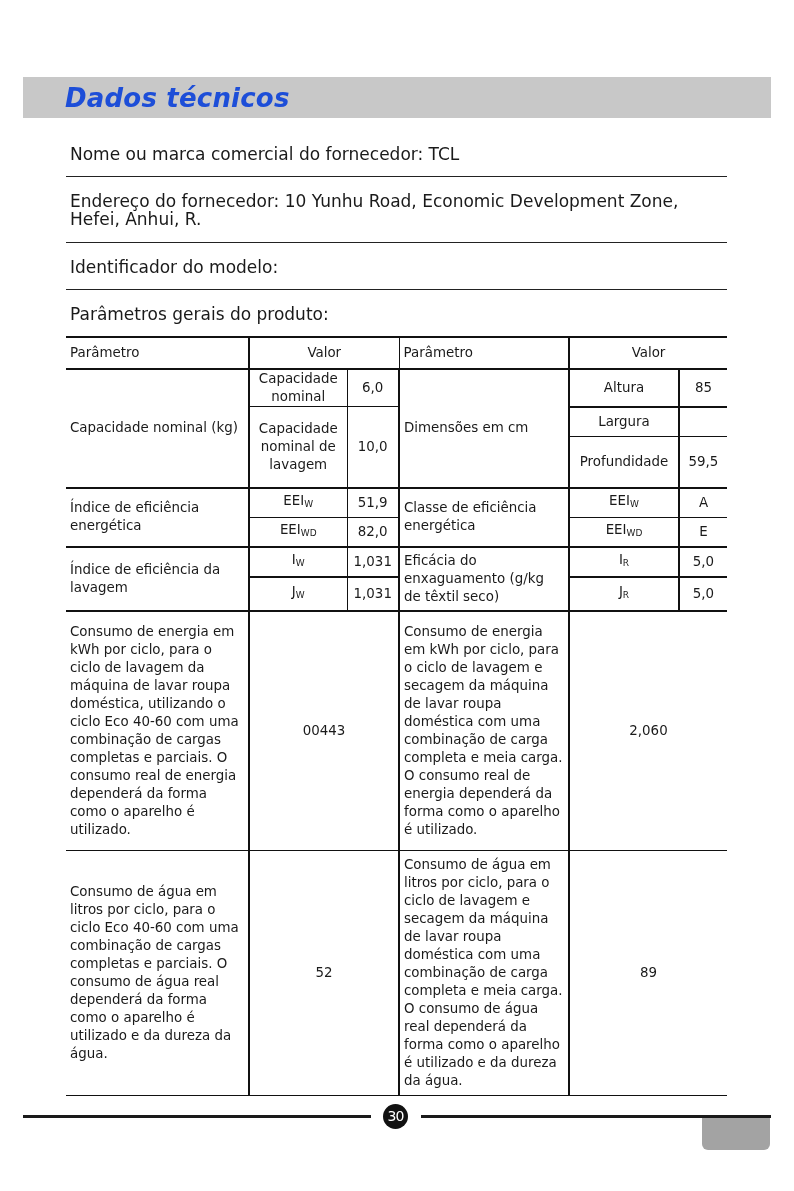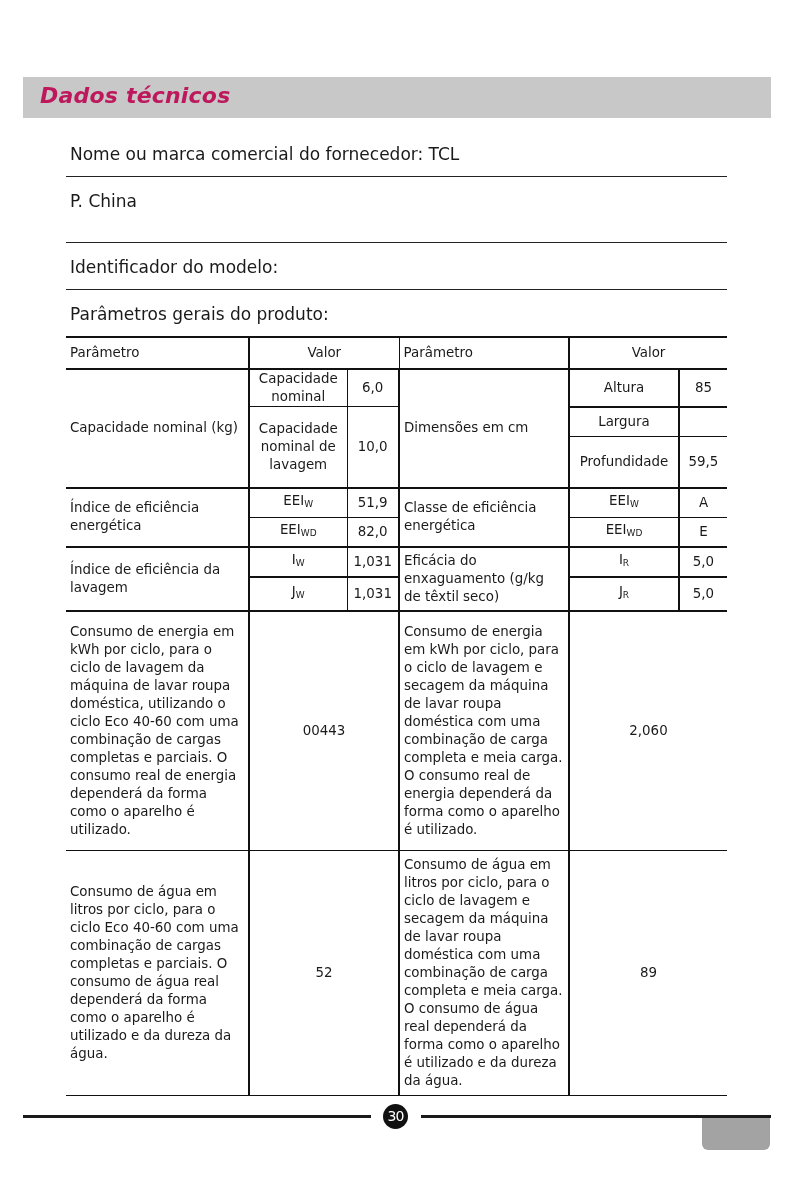--- a/index.html
+++ b/index.html
@@ -1,22 +1,22 @@
 <!DOCTYPE html>
 <html><head>
 <meta charset="utf-8">
 <style>
   html, body { margin:0; padding:0; background:#ffffff; }
   body { width:794px; height:1191px; position:relative; overflow:hidden;
          font-family:"DejaVu Sans", sans-serif; color:#1a1a1a; }
   .title-bar { position:absolute; left:23px; top:77px; width:748px; height:41px;
                background:#c8c8c8; }
-  .title-bar h1 { margin:0; position:absolute; left:17px; top:6px;
+  .title-bar h1 { margin:0; position:absolute; left:42px; top:6px;
                   font-family:"DejaVu Sans", sans-serif; font-weight:bold; font-style:italic;
-                  font-size:22px; color:#be185d; letter-spacing:0.2px; }
+                  font-size:26px; color:#1d4ed8; letter-spacing:0.2px; }
   .info { position:absolute; left:66px; width:660px; font-size:17px; line-height:18px; }
   .info .txt { padding-left:4px; }
   .hr { position:absolute; left:66px; width:661px; height:1px; background:#222; }
   table.spec { position:absolute; left:66px; top:336px; width:661px;
                border-collapse:collapse; font-size:13.4px; line-height:18px; table-layout:fixed; }
   table.spec td { border:1px solid #111; padding:0 4px; vertical-align:middle; }
   table.spec td.l { text-align:left; }
   table.spec td.c { text-align:center; }
   table.spec td.first { border-left:none; }
   table.spec td.last { border-right:none; }
@@ -37,21 +37,21 @@
 <div class="title-bar">
   <h1>Dados técnicos</h1>
 </div>
 
 <div class="info" style="top:145px;">
   <div class="txt">Nome ou marca comercial do fornecedor: TCL</div>
 </div>
 <div class="hr" style="top:176px;"></div>
 
 <div class="info" style="top:192px;">
-  <div class="txt">P. China</div>
+  <div class="txt">Endereço do fornecedor: 10 Yunhu Road, Economic Development Zone, Hefei, Anhui, R.</div>
 </div>
 <div class="hr" style="top:242px;"></div>
 
 <div class="info" style="top:258px;">
   <div class="txt">Identificador do modelo:</div>
 </div>
 <div class="hr" style="top:289px;"></div>
 
 <div class="info" style="top:305px;">
   <div class="txt">Parâmetros gerais do produto:</div>

